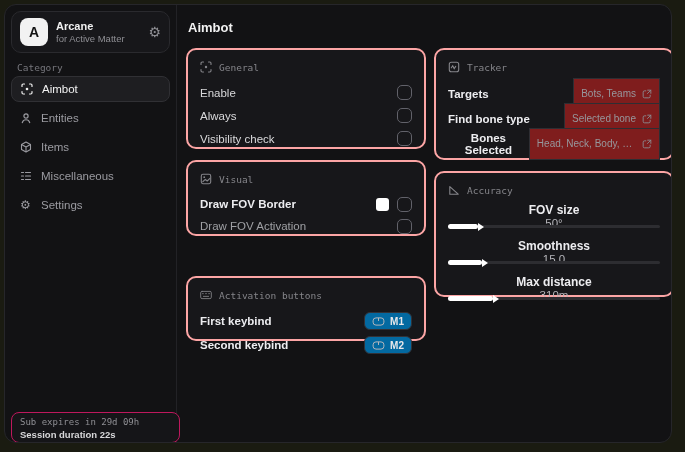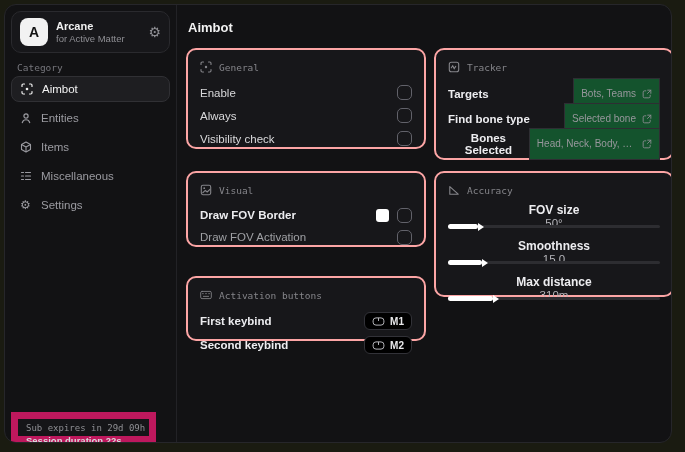--- a/index.html
+++ b/index.html
@@ -19,57 +19,57 @@
   .brand-sub { font-size:9.5px; color:#8f8f94; margin-top:1px; }
   .gear { margin-left:auto; color:#8f8f94; font-size:14px; font-family:"DejaVu Sans", sans-serif; cursor:pointer; }
   .category { position:absolute; left:12px; top:57px; font-family:"DejaVu Sans Mono", monospace;
               font-size:9.5px; color:#76767c; }
   .nav { position:absolute; left:6px; top:71px; width:159px; display:flex; flex-direction:column; gap:3px; }
   .nav-item { height:26px; border-radius:8px; display:flex; align-items:center; gap:9px;
               padding:0 9px; color:#9b9ba1; font-size:11.5px; cursor:pointer; }
   .nav-item.selected { background:#1e1e21; border:1px solid #303034; color:#f2f2f2; }
   .nav-icon { width:12px; height:12px; display:flex; flex:0 0 12px; }
   .nav-icon svg { width:12px; height:12px; }
-  .side-foot { position:absolute; left:6px; top:407px; width:145px; height:31px; background:#151518;
-               border:7px solid #be185d; border-radius:0; padding:4px 8px; }
+  .side-foot { position:absolute; left:6px; top:407px; width:169px; height:31px; background:#151518;
+               border:1px solid #be185d; border-radius:8px; padding:4px 8px; }
   .sub-line { font-family:"DejaVu Sans Mono", monospace; font-size:9px; color:#8f8f94; white-space:nowrap; }
   .sess-line { font-size:9.5px; font-weight:700; color:#d8d8da; margin-top:2px; }
 
   
   .main { position:absolute; left:173px; top:0; right:0; bottom:0; }
   .page-title { position:absolute; left:10px; top:15px; font-size:13px; font-weight:700; color:#f2f2f2; }
   .card { position:absolute; background:#17171a; border:2px solid #fca5a5; border-radius:10px;
           padding:10px 12px; }
   .card-general    { left:8px;  top:43px;  width:240px; height:101px; }
-  .card-visual     { left:8px;  top:155px; width:240px; height:76px;margin-top:11px; }
+  .card-visual     { left:8px;  top:155px; width:240px; height:76px; }
   .card-activation { left:8px;  top:243px; width:240px; height:65px;margin-top:28px; }
   .card-tracker    { left:256px; top:43px;  width:240px; height:112px; }
   .card-accuracy   { left:256px; top:166px; width:240px; height:126px; }
 
   .sec-head { display:flex; align-items:center; gap:7px; color:#85858a;
               font-family:"DejaVu Sans Mono", monospace; font-size:9.5px; height:14px; }
   .sec-head svg { width:12px; height:12px; flex:0 0 12px; }
 
   .row { display:flex; align-items:center; justify-content:space-between; }
   .row-23 { height:23px; } .row-22 { height:22px; } .row-24 { height:24px; } .row-25 { height:25px; }
   .rows { margin-top:7px; }
   .lbl { font-size:11.5px; color:#d9d9db; }
   .lbl-b { font-size:11.5px; font-weight:600; color:#ededf0;text-align:center; }
   .lbl-dim { font-size:11.5px; color:#9fa0a4; }
   .checkbox { width:15px; height:15px; border:1.5px solid #62626a; border-radius:5px;
               background:transparent; cursor:pointer; flex:0 0 15px; }
   .right-ctrls { display:flex; align-items:center; gap:8px; }
   .swatch { width:13px; height:13px; border-radius:3px; background:#ffffff; cursor:pointer; }
 
-  .kbd-badge { background:#000000; border:1px solid #323238; border-radius:6px; height:18px;
+  .kbd-badge { background:#0369a1; border:1px solid #323238; border-radius:6px; height:18px;
                padding:0 7px; display:flex; align-items:center; gap:5px; font-size:10px;
                color:#e8e8ea; font-weight:600; cursor:pointer; }
   .kbd-badge svg { width:13px; height:9px; color:#b6b6bb; }
 
-  .pill { background:#14532d; border:1px solid #2e2e33; border-radius:0; height:32px;
+  .pill { background:#7f1d1d; border:1px solid #2e2e33; border-radius:0; height:32px;
           display:flex; align-items:center; gap:6px; padding:0 7px; font-size:10px;
           color:#97979c; white-space:nowrap; cursor:pointer; max-width:158px; overflow:hidden; }
   .pill svg { width:10px; height:10px; flex:0 0 10px; color:#8b8b90; }
   .pill-text { overflow:hidden; text-overflow:ellipsis; }
 
   .slider-group { margin-top:6px; }
   .slider-row { display:flex; align-items:center; justify-content:space-between; height:17px;flex-direction:column; }
   .slider-lbl { font-size:12px; font-weight:600; color:#ededf0; }
   .slider-val { font-size:11.5px; color:#b5b5ba; }
   .track { position:relative; margin-top:5px; height:3px; background:#2d2d31; border-radius:2px; cursor:pointer; }

